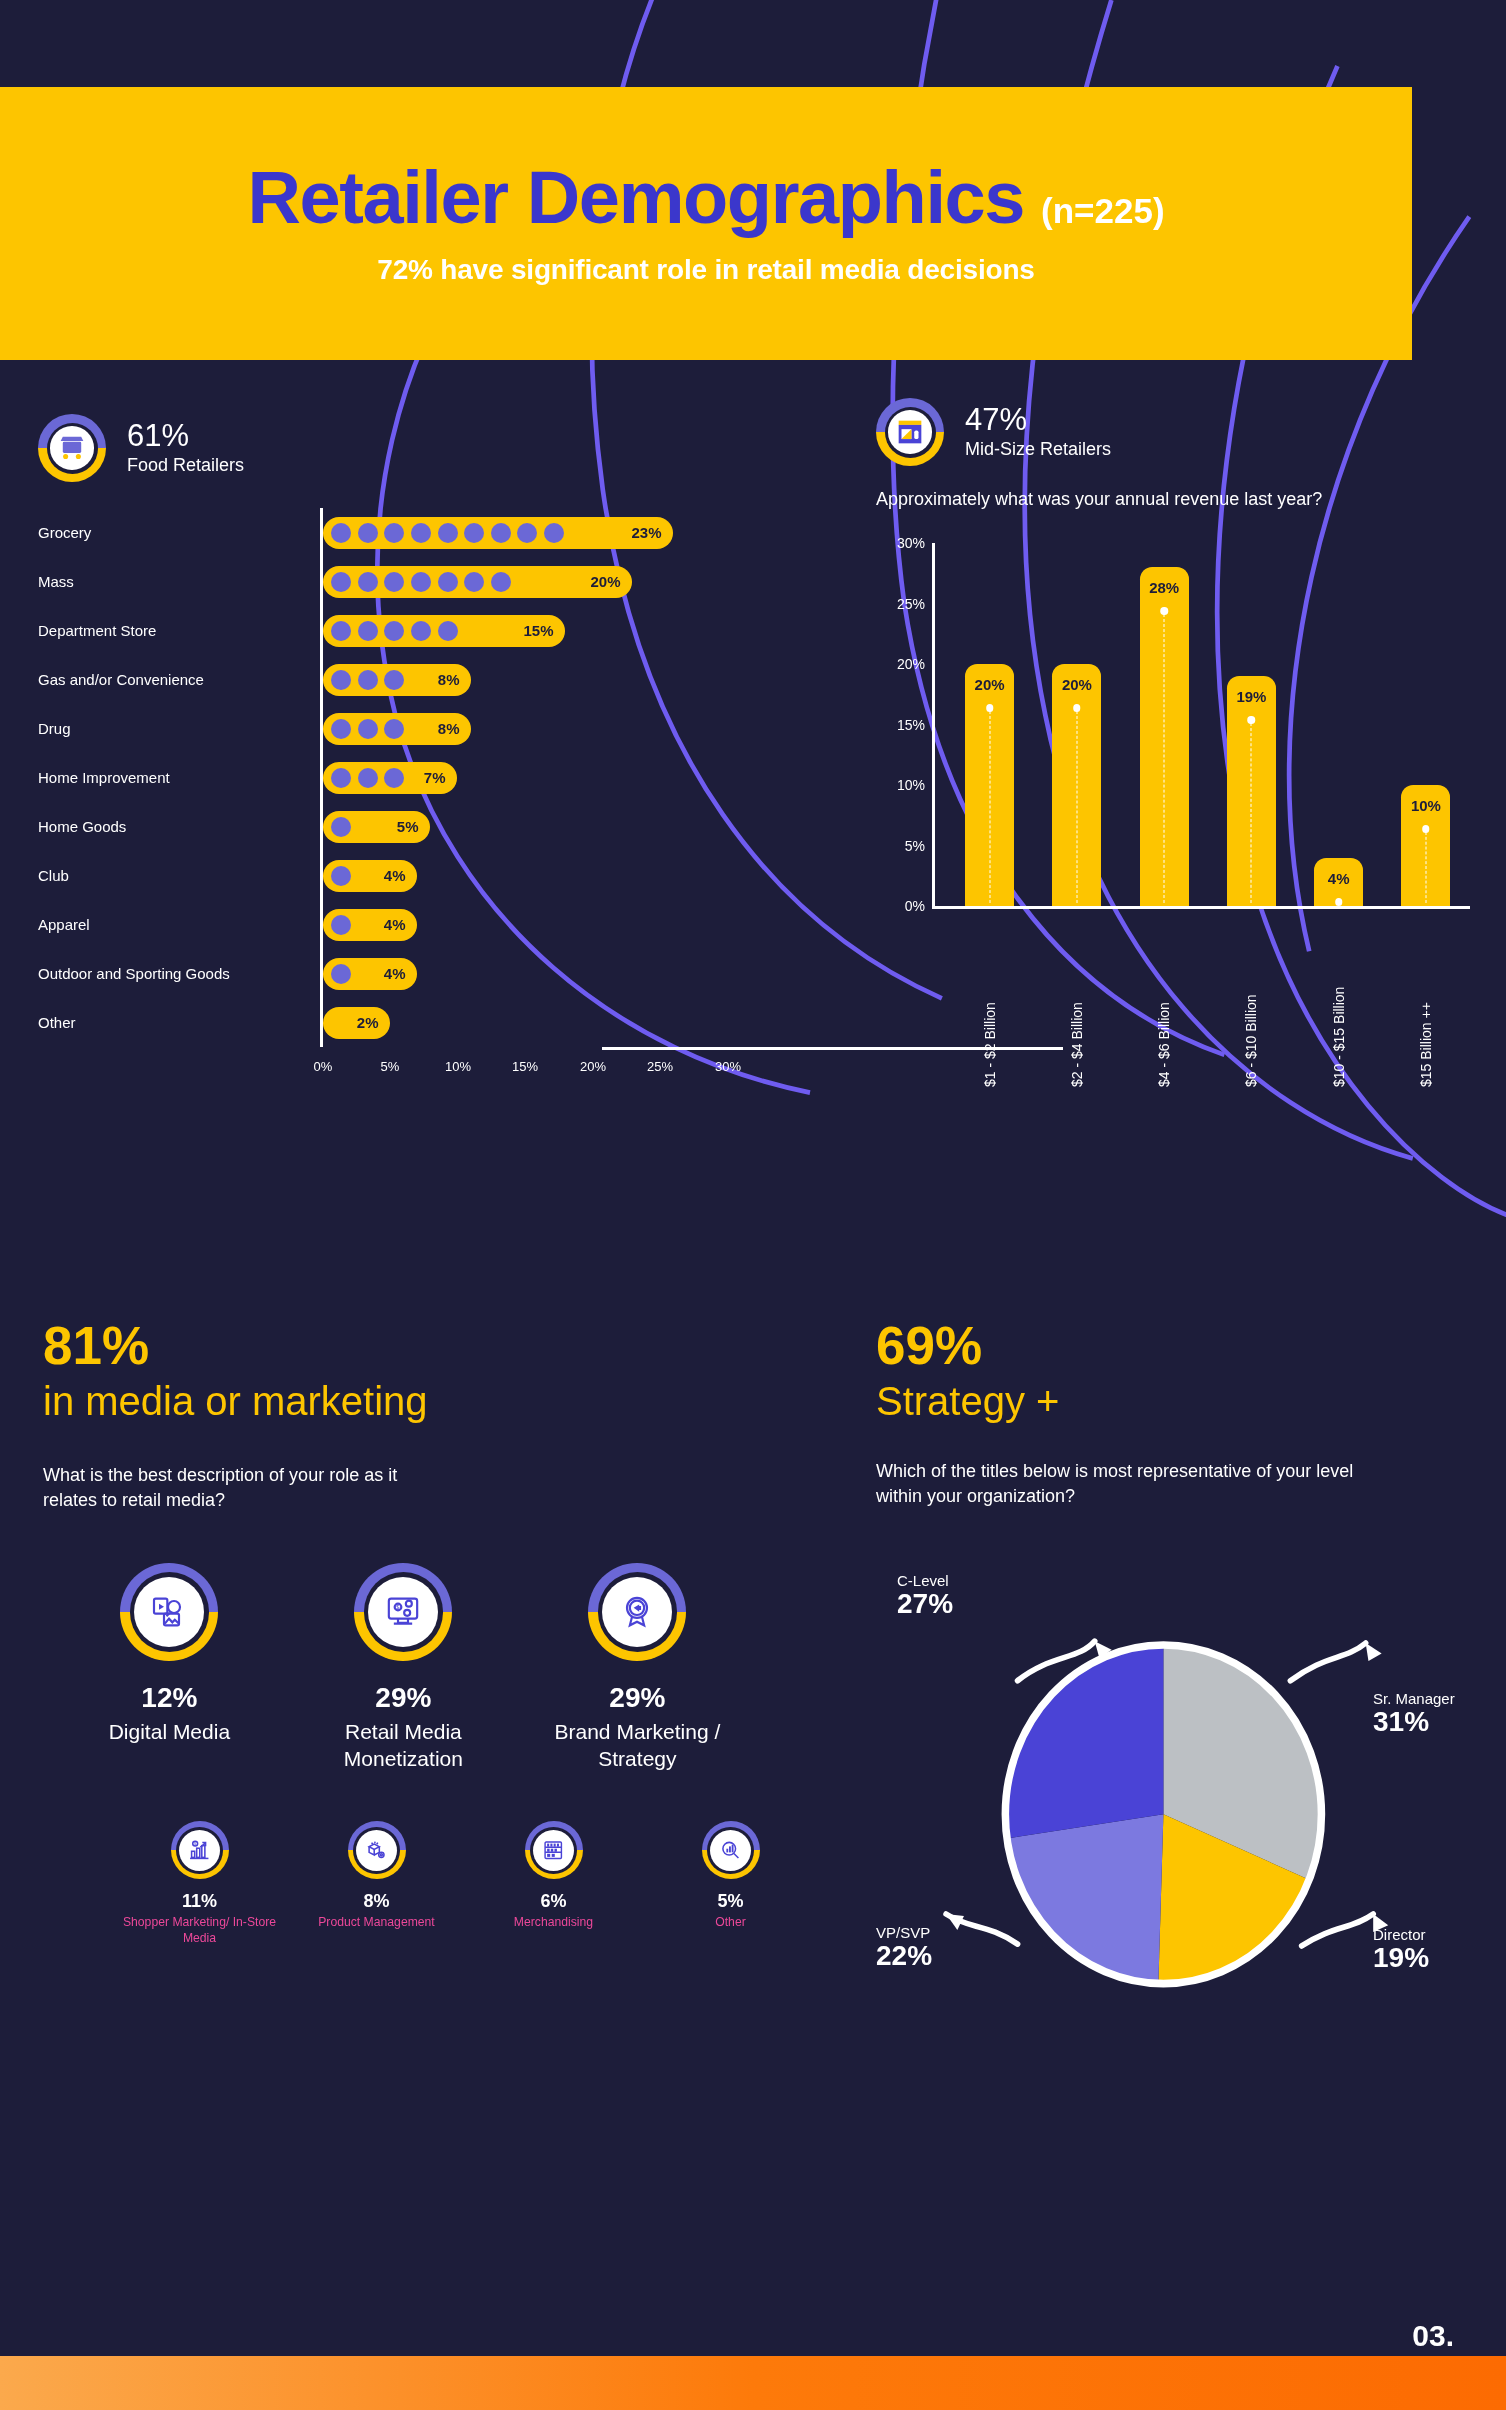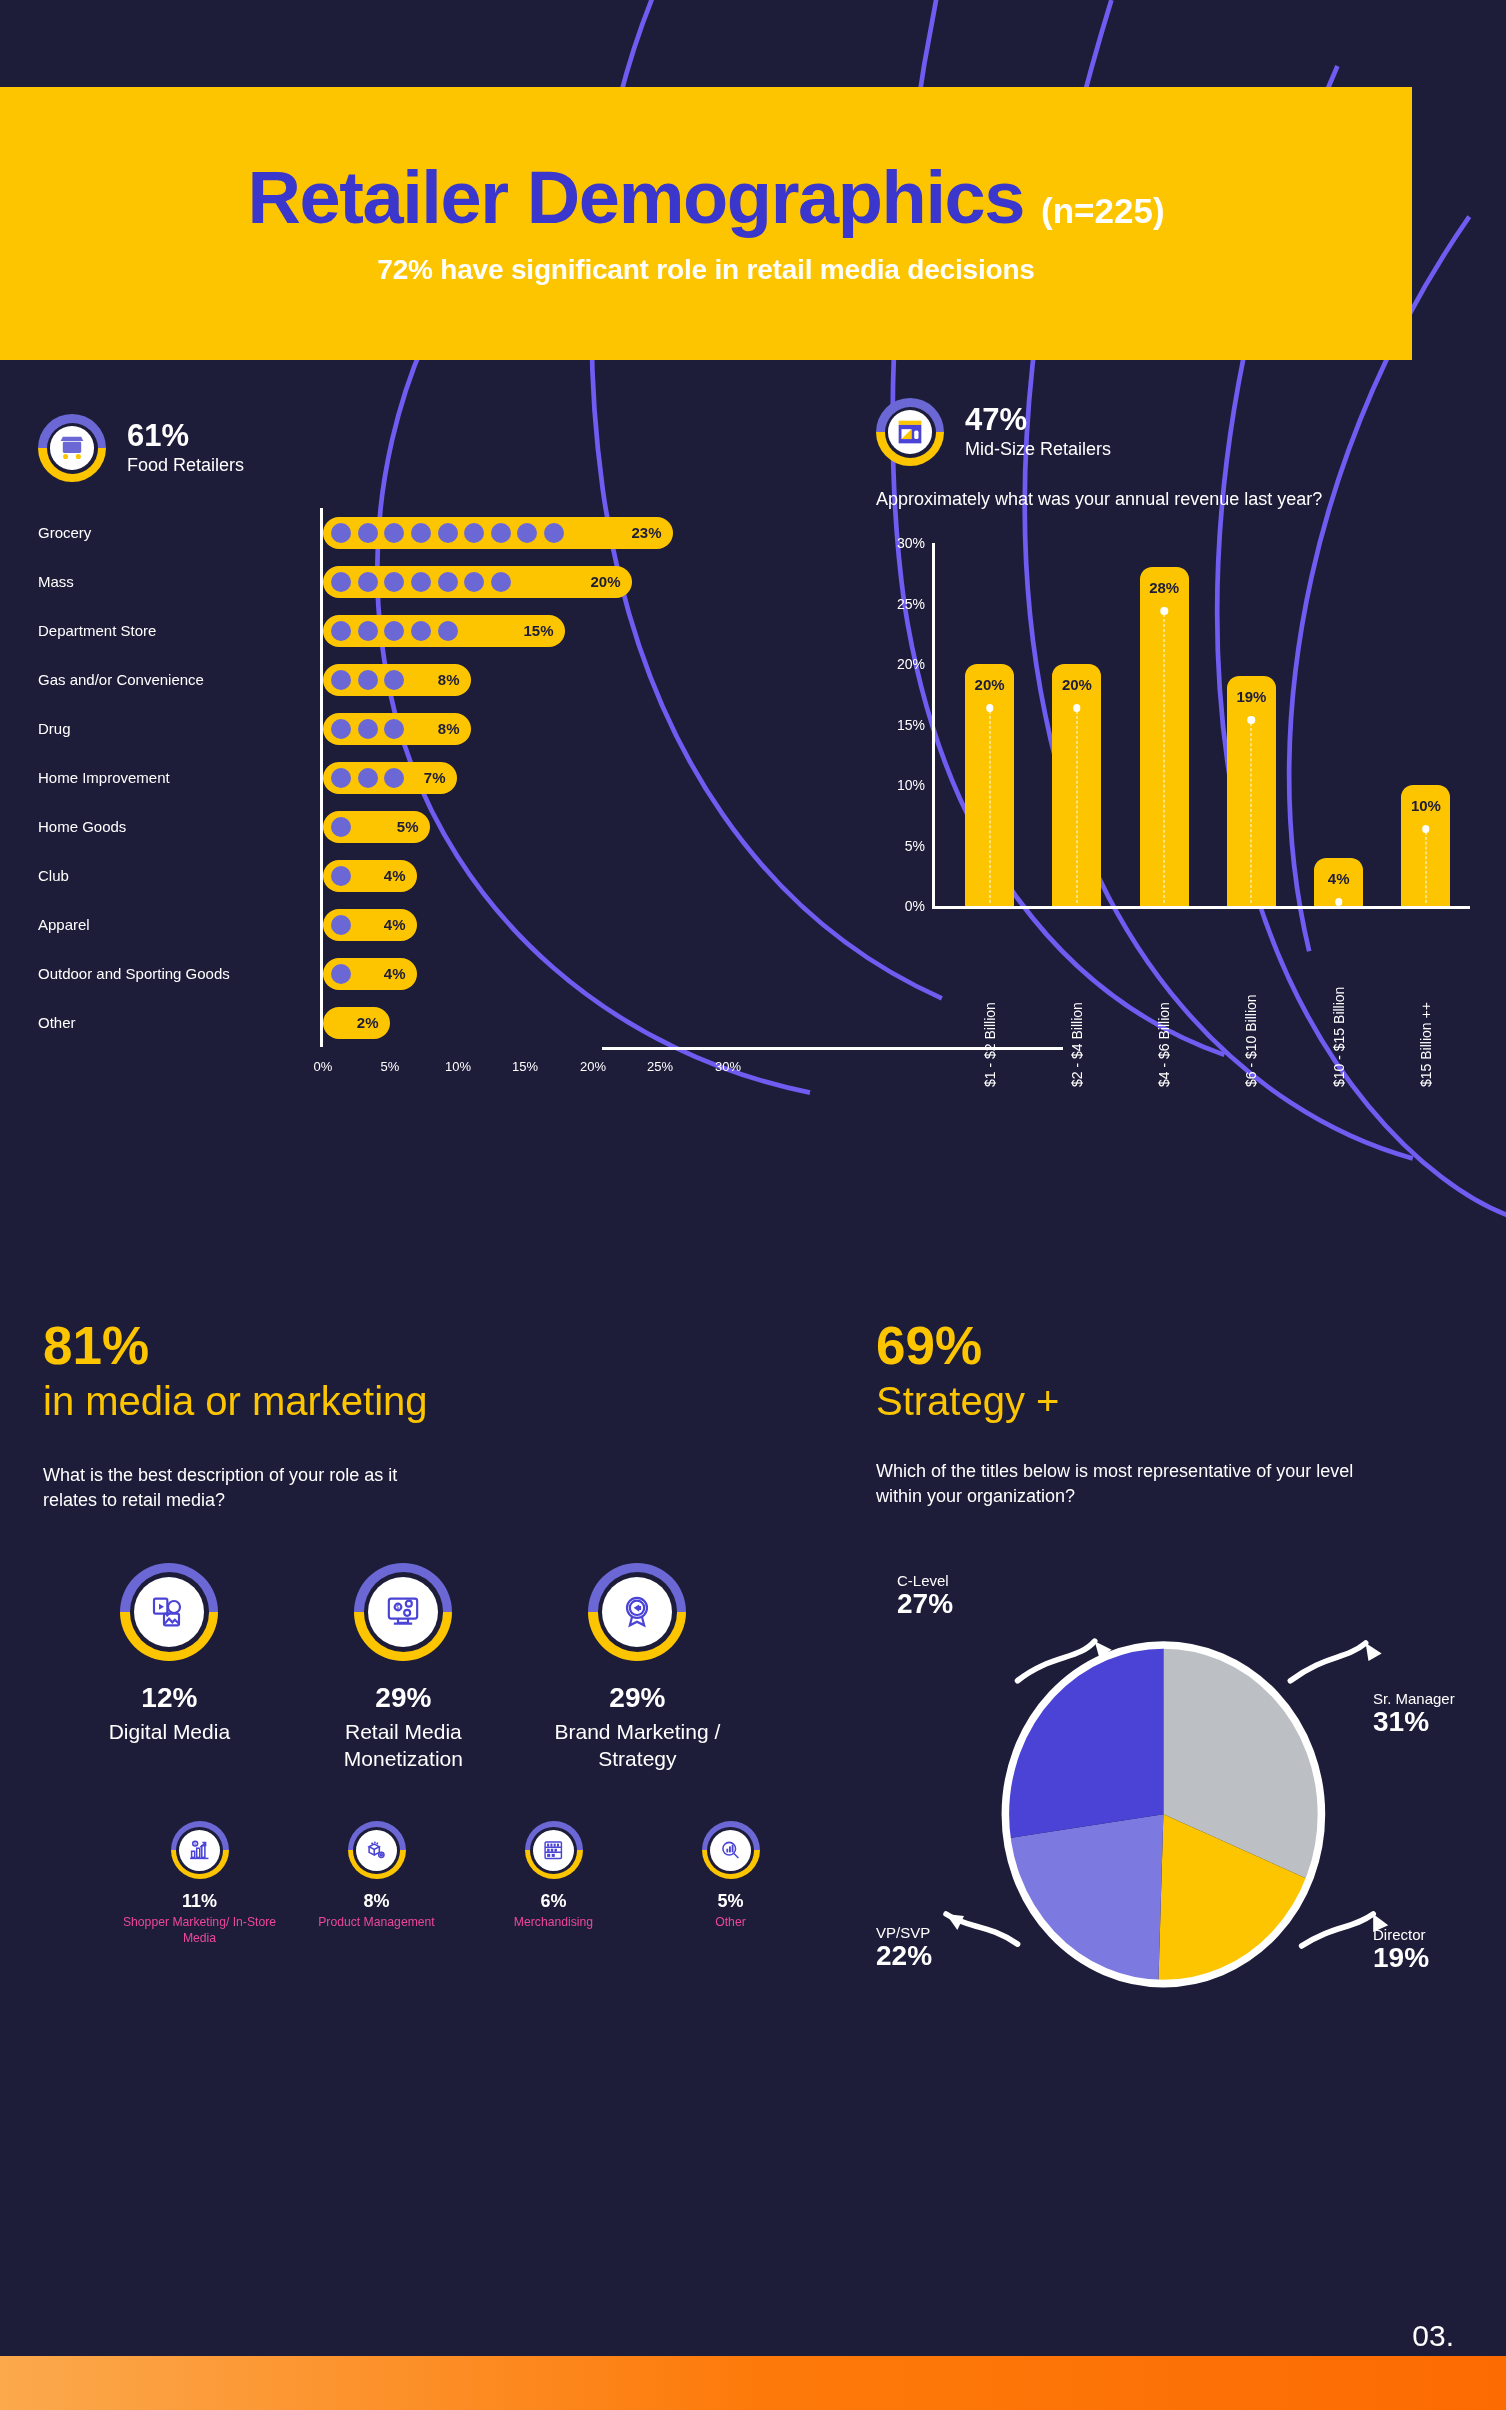--- a/index.html
+++ b/index.html
@@ -46,21 +46,21 @@
     position: absolute; inset: 0; border-radius: 50%;
     background: linear-gradient(to bottom, #6b68d6 0 50%, #fdc500 50% 100%);
   }
   .badge-ring .inner {
     position: absolute; inset: 8.5px; border-radius: 50%; background: #1d1d3a;
   }
   .badge-ring .disc {
     position: absolute; inset: 12.2px; border-radius: 50%; background: #ffffff;
     display: flex; align-items: center; justify-content: center;
   }
-  .badge-stat .pct { font-size: 31px; font-weight: 700; line-height: 1.05; color: #fff; }
+  .badge-stat .pct { font-size: 31px; font-weight: 400; line-height: 1.05; color: #fff; }
   .badge-stat .cap { font-size: 18px; font-weight: 400; color: #fff; margin-top: 1.9px; }
 
   .question { font-size: 18px; font-weight: 500; color: #ffffff; line-height: 1.35; }
 
   
   #sec-retailer-type { position: absolute; left: 38px; top: 414px; width: 847px; }
   .hbar-chart { position: relative; margin-top: 26px; }
   .hbar-row { display: flex; align-items: center; height: 49px; }
   .hbar-label {
     width: 282px; font-size: 15px; color: #ffffff; font-weight: 500; padding-right: 25px;
@@ -175,21 +175,21 @@
   
   #sec-titles { position: absolute; left: 876px; top: 1318px; width: 603px; }
   .pie-wrap { position: relative; width: 603px; height: 508px; margin-top: 41px; }
   .pie-label { position: absolute; }
   .pie-label .nm { font-size: 15px; font-weight: 500; color: #ffffff; }
   .pie-label .vl { font-size: 28px; font-weight: 800; color: #ffffff; line-height: 1.1; }
 
   
   .page-no {
     position: absolute; right: 53px; bottom: 58px; font-size: 30px;
-    font-weight: 400; color: #ffffff; z-index: 5;
+    font-weight: 700; color: #ffffff; z-index: 5;
   }
   .bottom-strip {
     position: absolute; left: 0; bottom: 0; width: 1507px; height: 55px;
     background: linear-gradient(to right, #fba94c, #fd7a0a, #fc6b02);
     z-index: 5;
   }
 </style>
 </head>
 <body>
 

